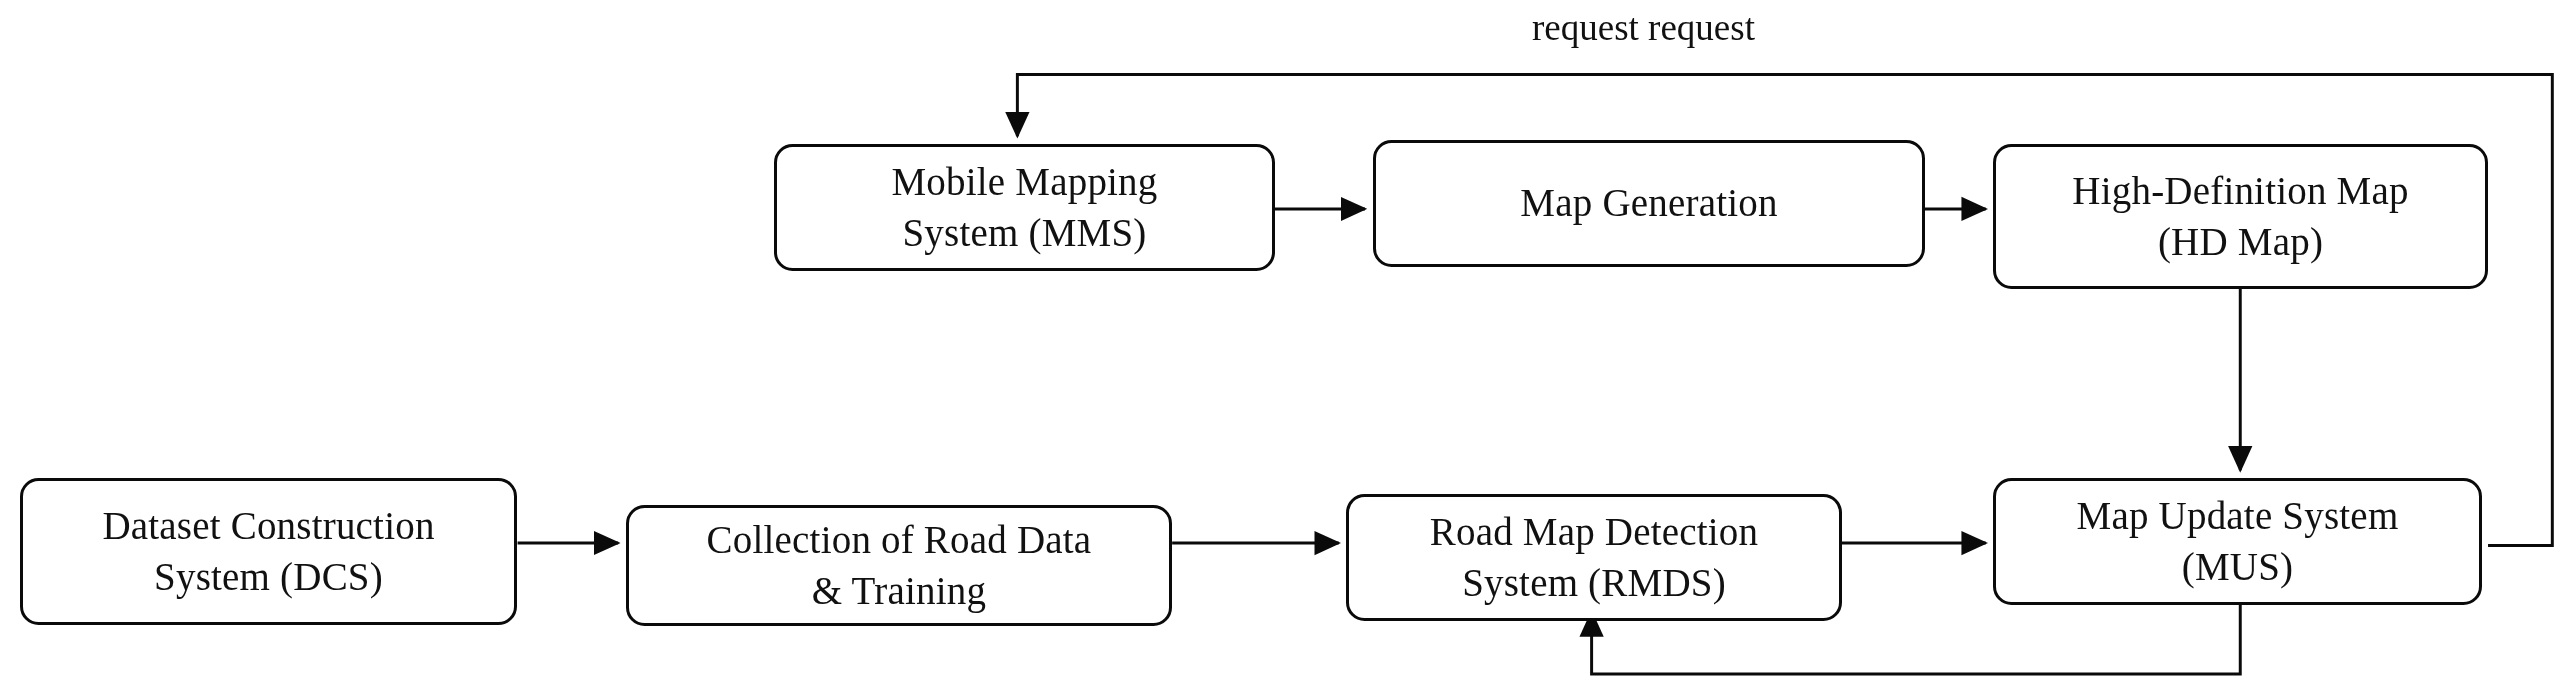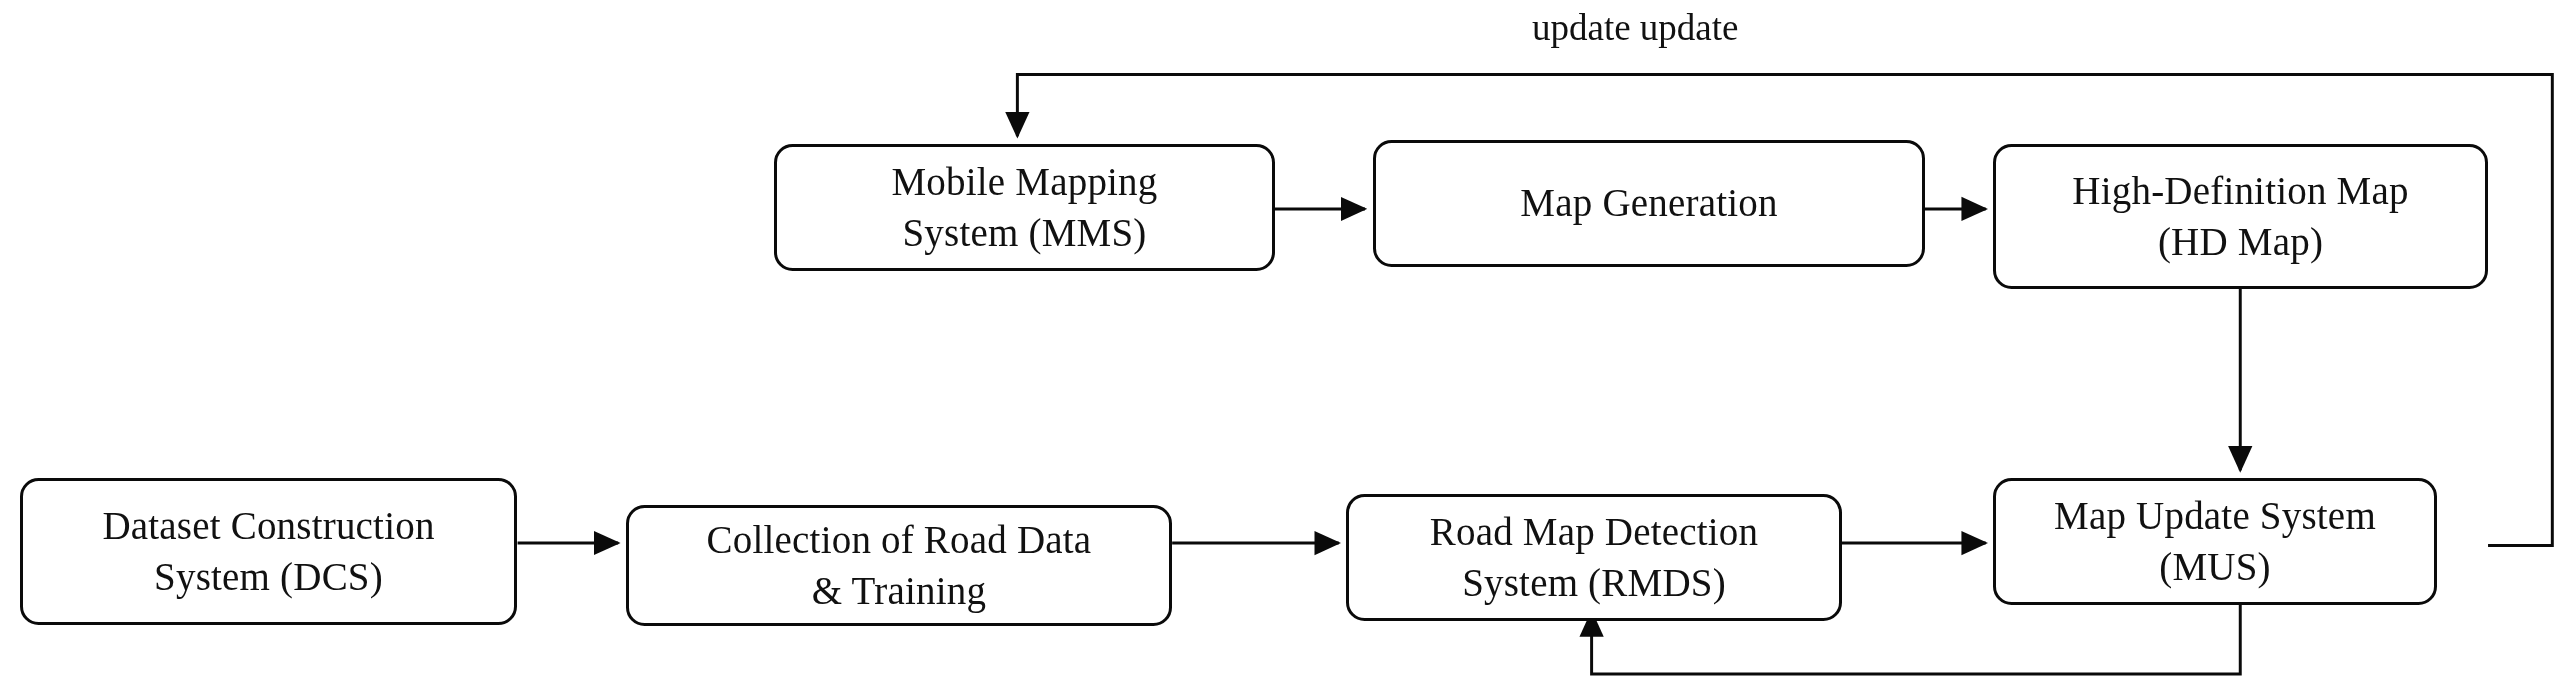--- a/index.html
+++ b/index.html
@@ -79,21 +79,21 @@
 
     <line x1="2178" y1="642" x2="2348" y2="642" stroke="#0a0a0a" stroke-width="3.5" marker-end="url(#arrowhead)"></line>
 
     <line x1="2649" y1="320" x2="2649" y2="556" stroke="#0a0a0a" stroke-width="3.5" marker-end="url(#arrowhead)"></line>
 
     <path d="M 2942 645 L 3018 645 L 3018 88 L 1203 88 L 1203 161" fill="none" stroke="#0a0a0a" stroke-width="3.5" marker-end="url(#arrowhead)"></path>
 
     <path d="M 2649 715 L 2649 797 L 1882 797 L 1882 724" fill="none" stroke="#0a0a0a" stroke-width="3.5" marker-end="url(#arrowhead)"></path>
   </svg>
 
-  <div class="edge-label" style="left:1532px; top:8.5px;">update update</div>
+  <div class="edge-label" style="left:1532px; top:8.5px;">request request</div>
 
   <div class="node-box" style="left:774px; top:144px; width:501px; height:127px;justify-content:center;">
     <span class="node-label">Mobile Mapping
 System (MMS)</span>
   </div>
 
   <div class="node-box" style="left:1373px; top:140px; width:552px; height:127px;">
     <span class="node-label">Map Generation</span>
   </div>
 
@@ -110,19 +110,19 @@
   <div class="node-box" style="left:626px; top:505px; width:546px; height:121px;">
     <span class="node-label">Collection of Road Data
 &amp; Training</span>
   </div>
 
   <div class="node-box" style="left:1346px; top:478px; width:496px; height:127px;margin-top:16px;">
     <span class="node-label">Road Map Detection
 System (RMDS)</span>
   </div>
 
-  <div class="node-box" style="left:1993px; top:478px; width:444px; height:127px;text-align:center;">
+  <div class="node-box" style="left:1993px; top:478px; width:489px; height:127px;text-align:center;">
     <span class="node-label">Map Update System
 (MUS)</span>
   </div>
 
 </div>
 
 
 </body></html>

